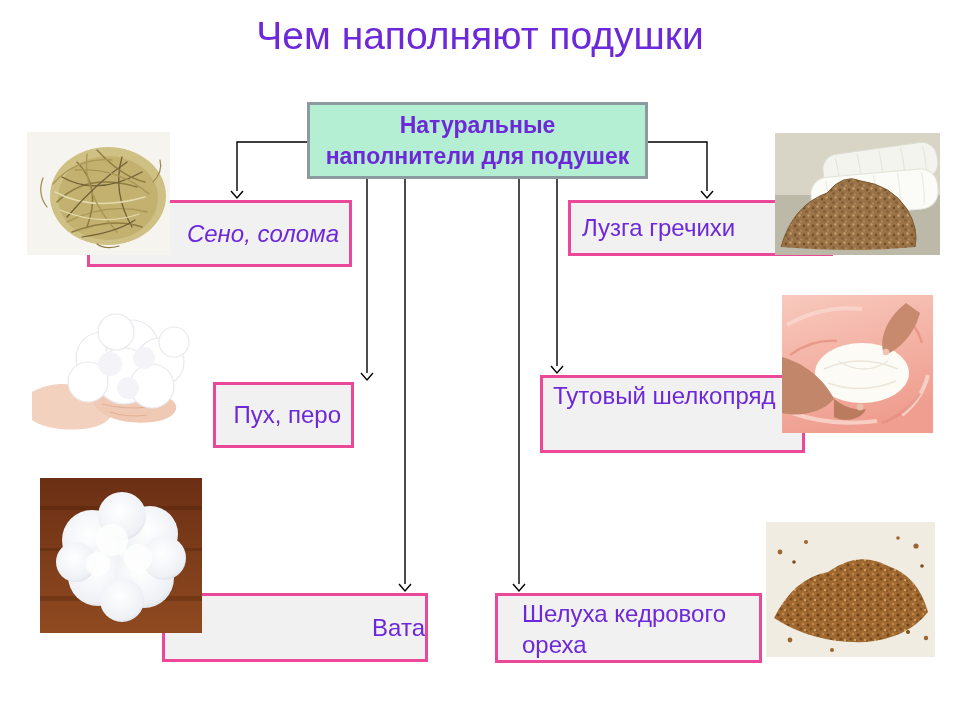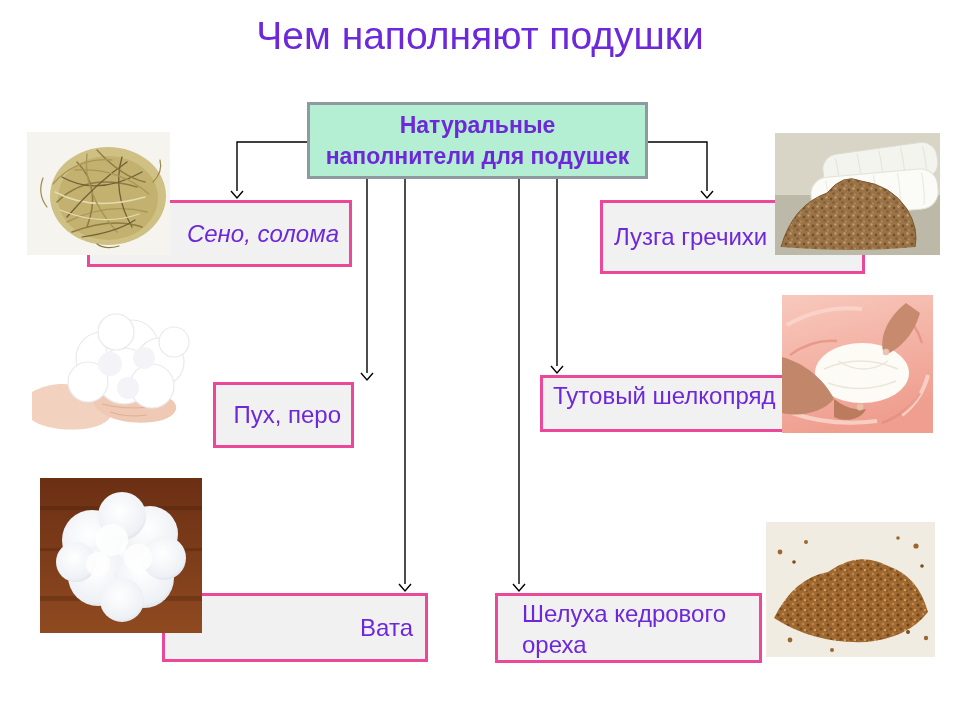--- a/index.html
+++ b/index.html
@@ -8,28 +8,28 @@
   .title{position:absolute;left:0;top:14px;width:960px;text-align:center;
          font-size:39px;font-weight:400;letter-spacing:0px;}
   .box{position:absolute;box-sizing:border-box;border:3px solid #ec4899;background:#f1f1f1;
        display:flex;align-items:center;font-size:24px;line-height:1.25;z-index:2;}
   .box .lbl{width:100%;}
   #root-box{left:307px;top:102px;width:341px;height:77px;background:#b4efd3;border-color:#8d9ba0;
             justify-content:center;text-align:center;font-weight:700;font-size:23px;line-height:1.32;}
   #root-box .lbl{white-space:pre-line;}
   #box-hay{left:87px;top:200px;width:265px;height:67px;font-style:italic;}
   #box-hay .lbl{text-align:right;padding-right:10px;}
-  #box-buckwheat{left:600px;top:200px;width:265px;height:74px;}
+  #box-buckwheat{left:568px;top:200px;width:265px;height:56px;}
   #box-buckwheat .lbl{text-align:left;padding-left:11px;}
   #box-down{left:213px;top:382px;width:141px;height:66px;}
   #box-down .lbl{text-align:right;padding-right:10px;}
-  #box-silk{left:540px;top:375px;width:265px;height:57px;align-items:flex-start;}
+  #box-silk{left:540px;top:375px;width:265px;height:78px;align-items:flex-start;}
   #box-silk .lbl{text-align:left;padding-left:10px;padding-top:3px;}
   #box-cotton{left:162px;top:593px;width:266px;height:69px;}
-  #box-cotton .lbl{text-align:right;padding-right:12px;}
+  #box-cotton .lbl{text-align:right;}
   #box-cedar{left:495px;top:593px;width:267px;height:70px;align-items:flex-start;}
   #box-cedar .lbl{text-align:left;padding-left:24px;padding-top:3px;line-height:1.28;}
   .photo{position:absolute;z-index:4;}
   #ph-hay{left:27px;top:132px;}
   #ph-buckwheat{left:775px;top:133px;}
   #ph-down{left:32px;top:300px;}
   #ph-silk{left:782px;top:295px;}
   #ph-cotton{left:40px;top:478px;}
   #ph-cedar{left:766px;top:522px;}
   #arrows{position:absolute;left:0;top:0;z-index:5;pointer-events:none;}

